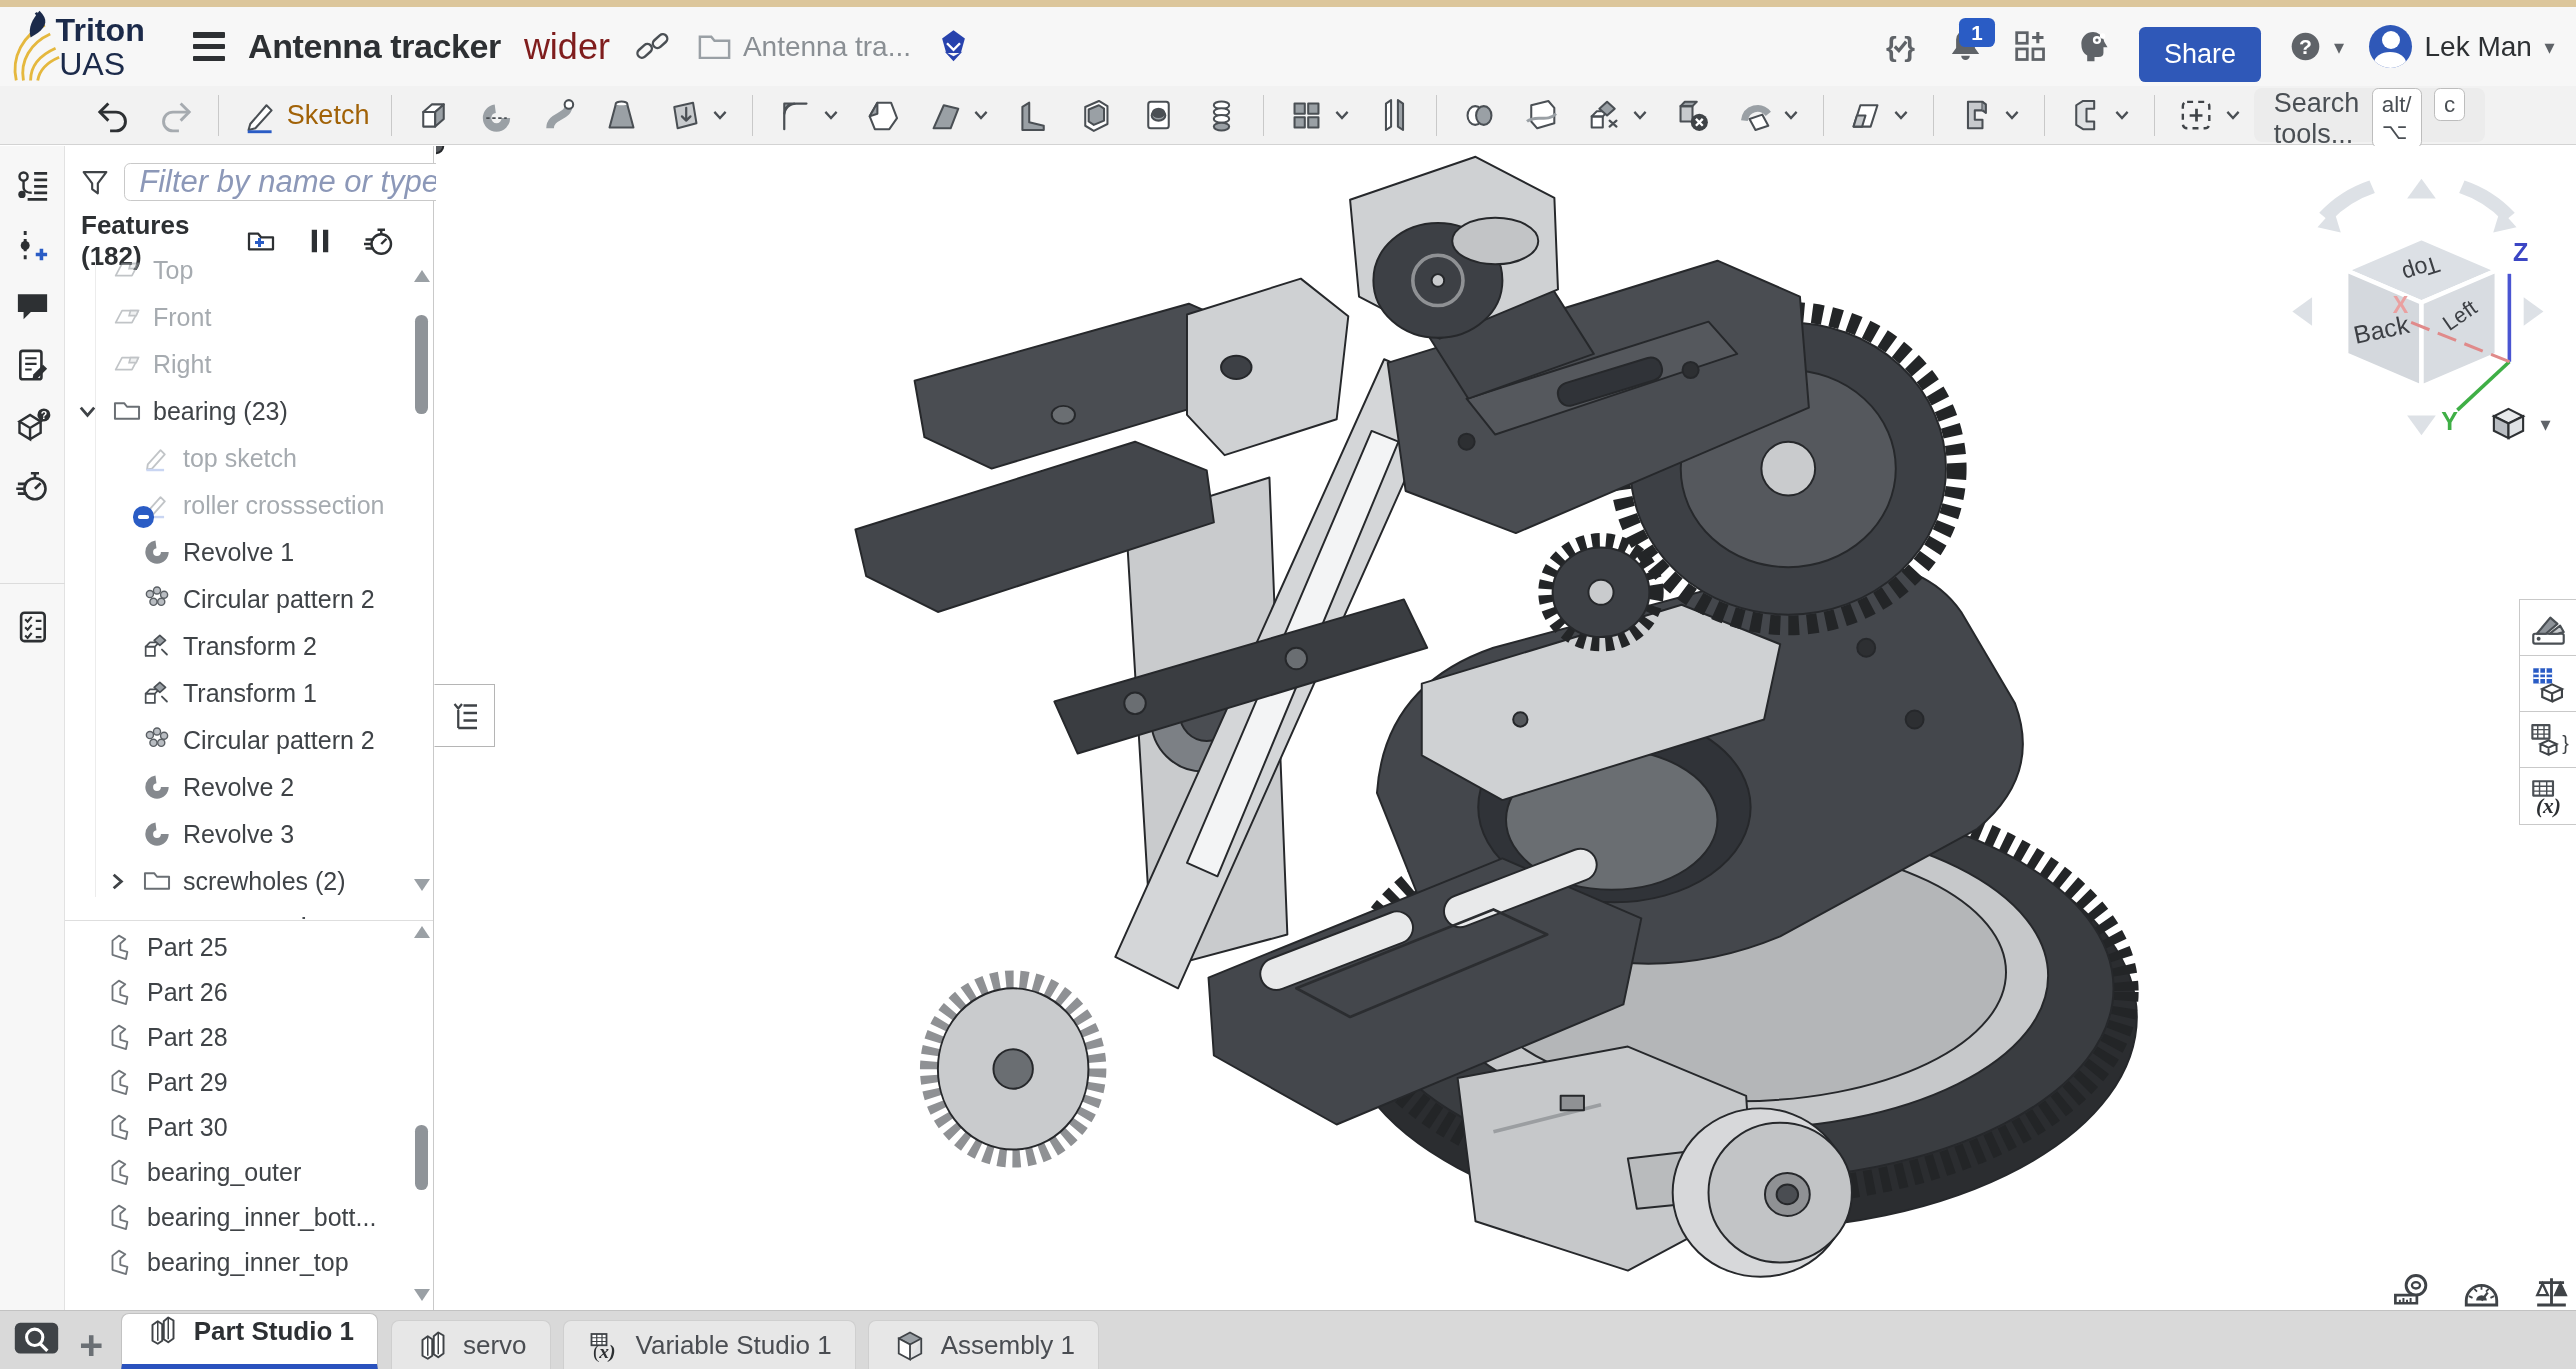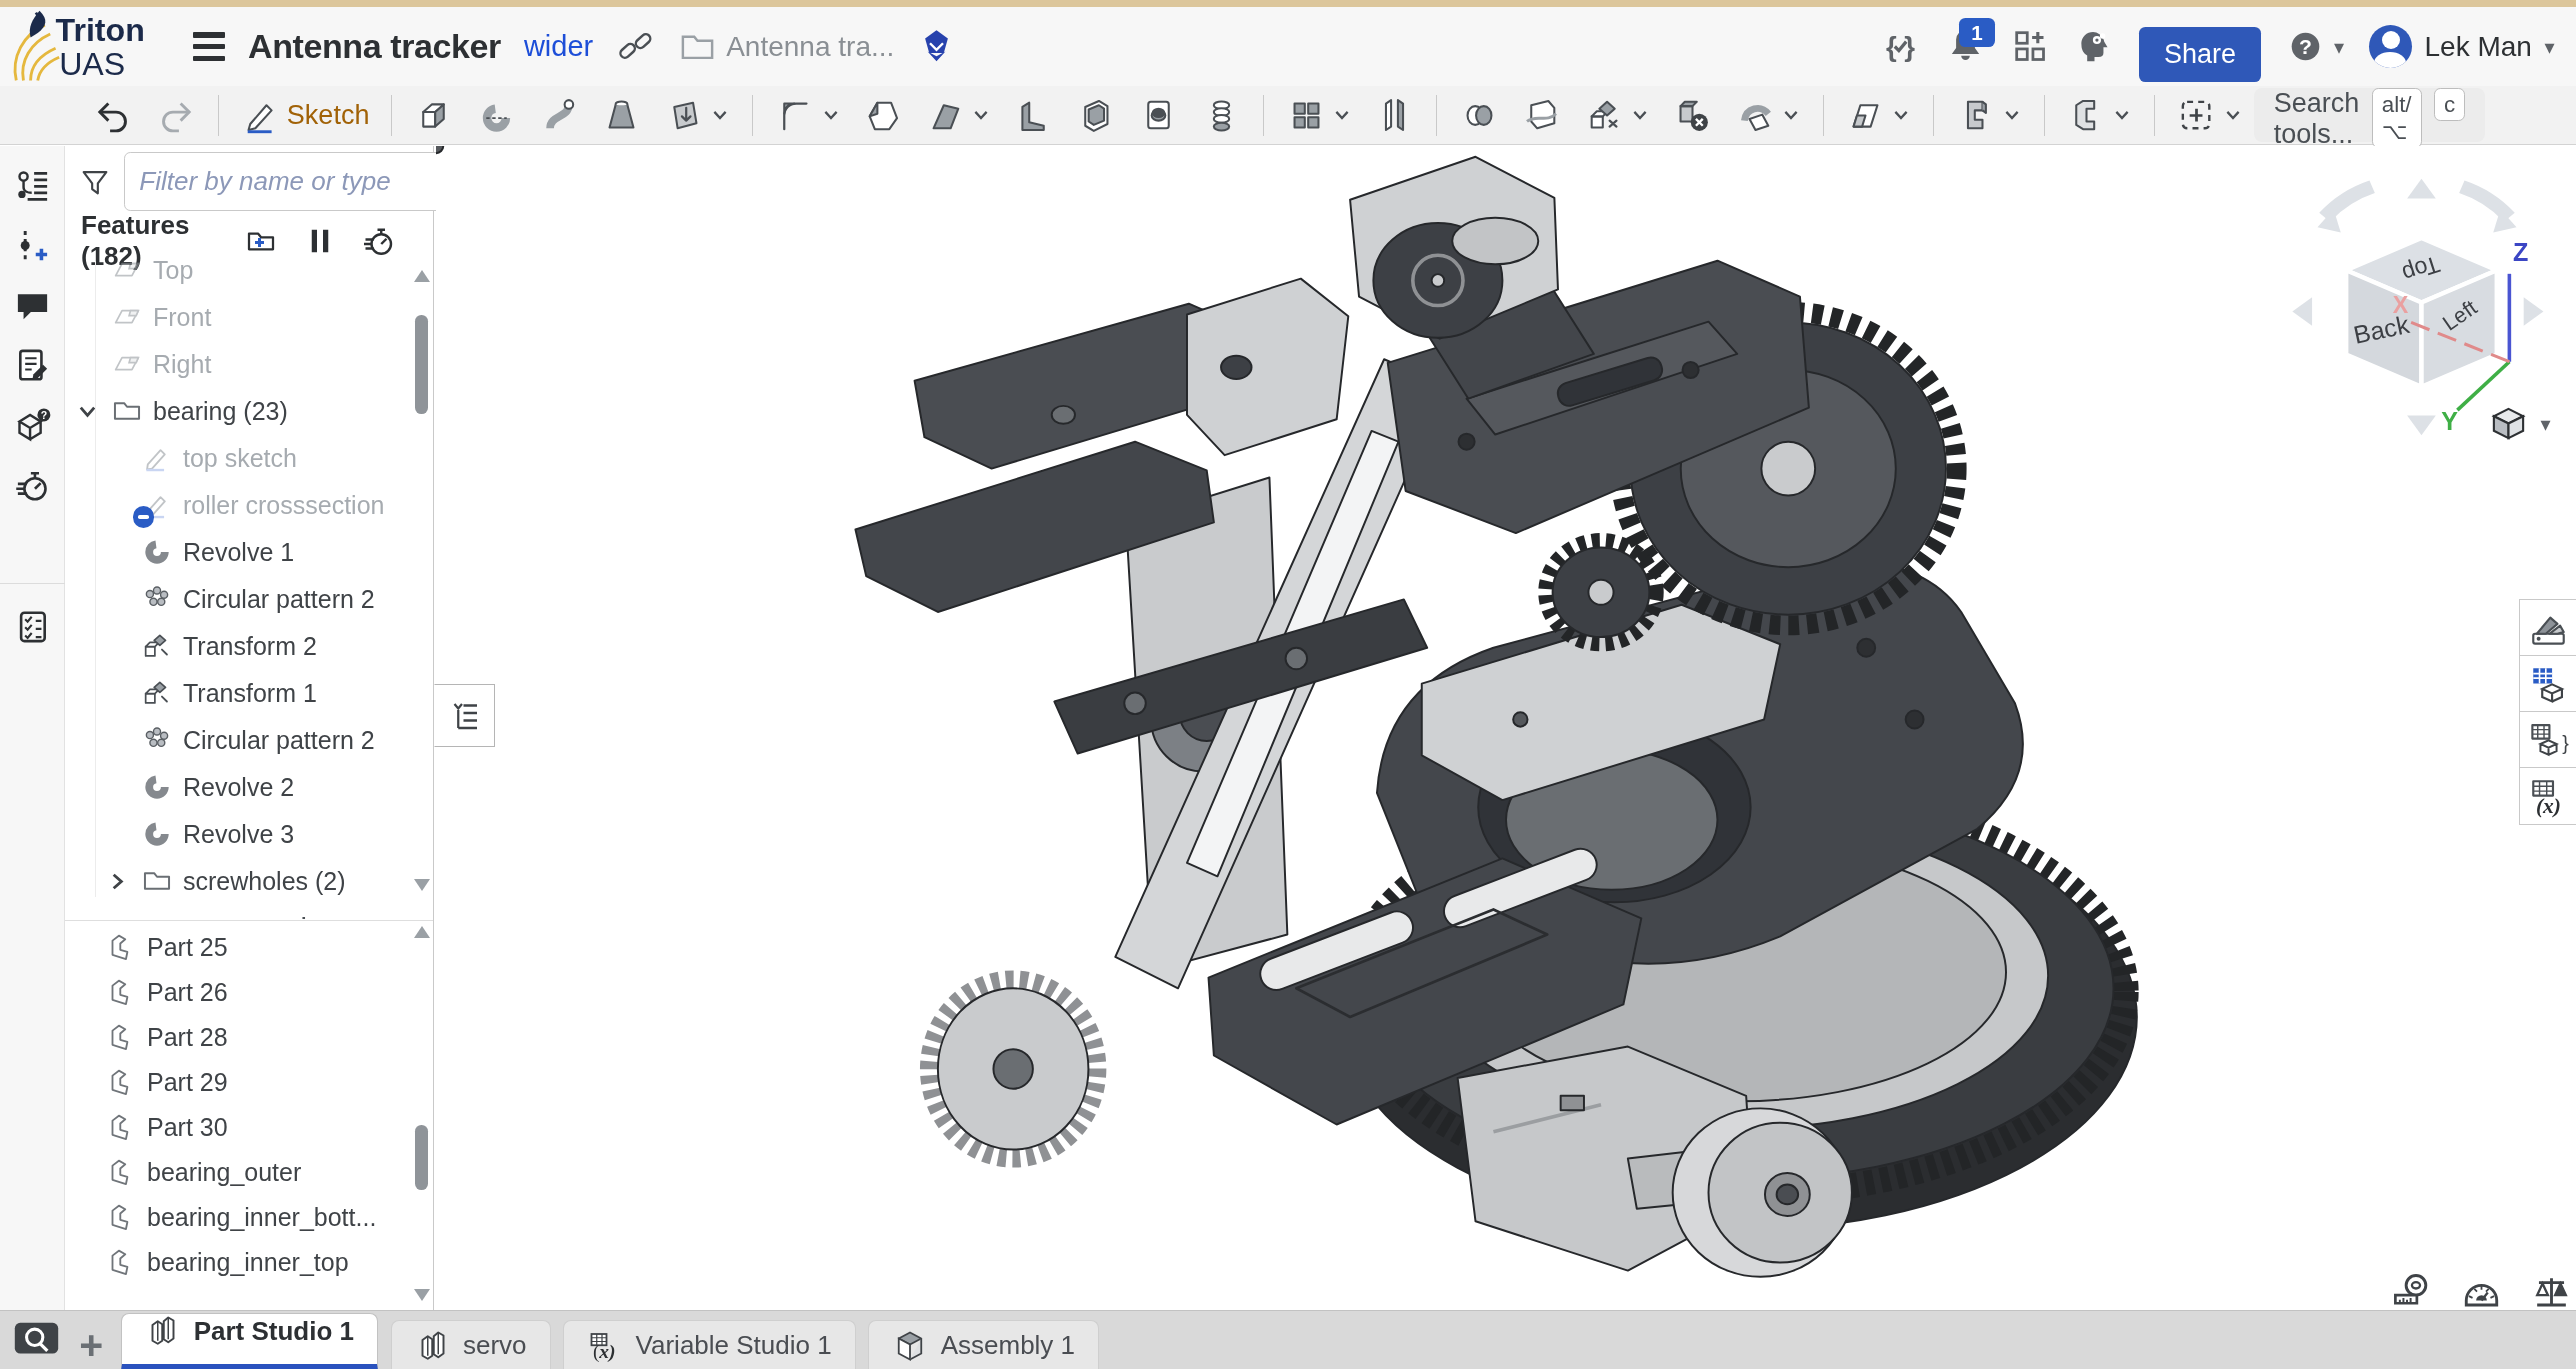--- a/index.html
+++ b/index.html
@@ -6,21 +6,21 @@
   #app{position:relative;width:2576px;height:1370px;background:#fff;font-family:"Liberation Sans",sans-serif;overflow:hidden;color:#3f4347;}
   .top-strip{position:absolute;top:0;left:0;right:0;height:7.2px;}
   
   .hdr{position:absolute;top:7.2px;left:0;right:0;height:79px;background:#f7f7f7;display:flex;align-items:center;}
   .hdr-left{display:flex;align-items:center;gap:23px;padding-left:9px;}
   .hdr-right{margin-left:auto;display:flex;align-items:center;gap:25px;padding-right:21.5px;}
   .logo{width:161px;height:75px;}
   .hamburger{display:flex;flex-direction:column;gap:6.3px;cursor:pointer;}
   .hamburger div{width:32px;height:5.4px;background:#2d3033;border-radius:0.9px;}
   .doc-title{font-size:34px;font-weight:bold;color:#2d3033;letter-spacing:-0.4px;}
-  .ws-label{font-size:29px;color:#1d4ed8;}
+  .ws-label{font-size:36px;color:#7f1d1d;}
   .hico{width:39px;height:39px;}
   .crumb{display:flex;align-items:center;gap:9px;font-size:28px;color:#8a8f94;}
   .bell-wrap{position:relative;width:41px;height:43px;}
   .badge{position:absolute;top:-7.2px;right:-9px;min-width:27px;height:29px;background:#2a5cc5;color:#fff;font-size:20.6px;font-weight:bold;border-radius:6.3px;display:flex;align-items:center;justify-content:center;padding:0 4.5px;}
   .share-btn{background:#2f58b8;color:#fff;font-size:27px;border:none;border-radius:6.3px;padding:12px 25px;cursor:pointer;margin-top:16px;}
   .caret-txt{font-size:20px;color:#5f6368;}
   .avatar{width:43px;height:43px;border-radius:50%;background:#2f58b8;position:relative;overflow:hidden;}
   .avatar:before{content:"";position:absolute;top:6.3px;left:12.5px;width:18px;height:18px;border-radius:50%;background:#fff;}
   .avatar:after{content:"";position:absolute;top:27px;left:5.4px;width:32px;height:21.5px;border-radius:50% 50% 0 0;background:#fff;}
   .user-name{font-size:28px;color:#2d3033;}
@@ -36,21 +36,21 @@
   .search-pill .sp-text{font-size:27px;color:#4a4f54;}
   .key{background:#fff;border:1.8px solid #bdbdbd;border-radius:6.3px;font-size:22.4px;color:#4a4f54;padding:2.7px 9px;}
   
   .rail{position:absolute;top:146px;left:0;width:65px;bottom:59px;background:#f7f7f7;border-right:0.9px solid #e2e2e2;display:flex;flex-direction:column;align-items:center;padding-top:20px;box-sizing:border-box;gap:18px;}
   .rail .ric{width:39px;height:39px;cursor:pointer;}
   .rail-divider{width:65px;height:0.9px;background:#dcdcdc;margin-top:57px;margin-bottom:5.4px;}
   
   .fpanel{position:absolute;top:146px;left:65px;width:369px;bottom:59px;background:#fff;border-right:1.8px solid #c9c9c9;box-sizing:border-box;}
   .filter-row{position:absolute;top:10.8px;left:12.5px;right:9px;height:50px;display:flex;align-items:center;gap:12.5px;}
   .funnel{width:34px;height:34px;flex:none;}
-  .filter-input{flex:1;height:59px;border:1.8px solid #c9c9c9;border-radius:6.3px;font-size:26px;font-style:italic;color:#7f868c;padding:0 14.3px;font-family:"Liberation Sans",sans-serif;box-sizing:border-box;background:#fff;}
+  .filter-input{flex:1;height:38px;border:1.8px solid #c9c9c9;border-radius:6.3px;font-size:31px;font-style:italic;color:#7f868c;padding:0 14.3px;font-family:"Liberation Sans",sans-serif;box-sizing:border-box;background:#fff;}
   .filter-input::placeholder{color:#8c98b8;font-style:italic;}
   .feat-row{position:absolute;top:75px;left:16px;right:9px;height:39px;display:flex;align-items:center;gap:23px;}
   .feat-title{font-size:26px;font-weight:bold;color:#2d3033;}
   .feat-row .fic{width:36px;height:36px;cursor:pointer;}
   .tree{position:absolute;top:115px;left:0;right:0;height:658px;overflow:hidden;}
   .tree-guide{position:absolute;left:30px;top:0;height:636px;border-left:1.8px solid #ececec;}
   .rows{margin-top:-14.3px;}
   .row{height:47px;display:flex;align-items:center;gap:9px;padding-left:9px;cursor:pointer;}
   .row .exp{width:27px;height:27px;flex:none;display:flex;align-items:center;justify-content:center;}
   .row .exp svg{width:23px;height:23px;}

